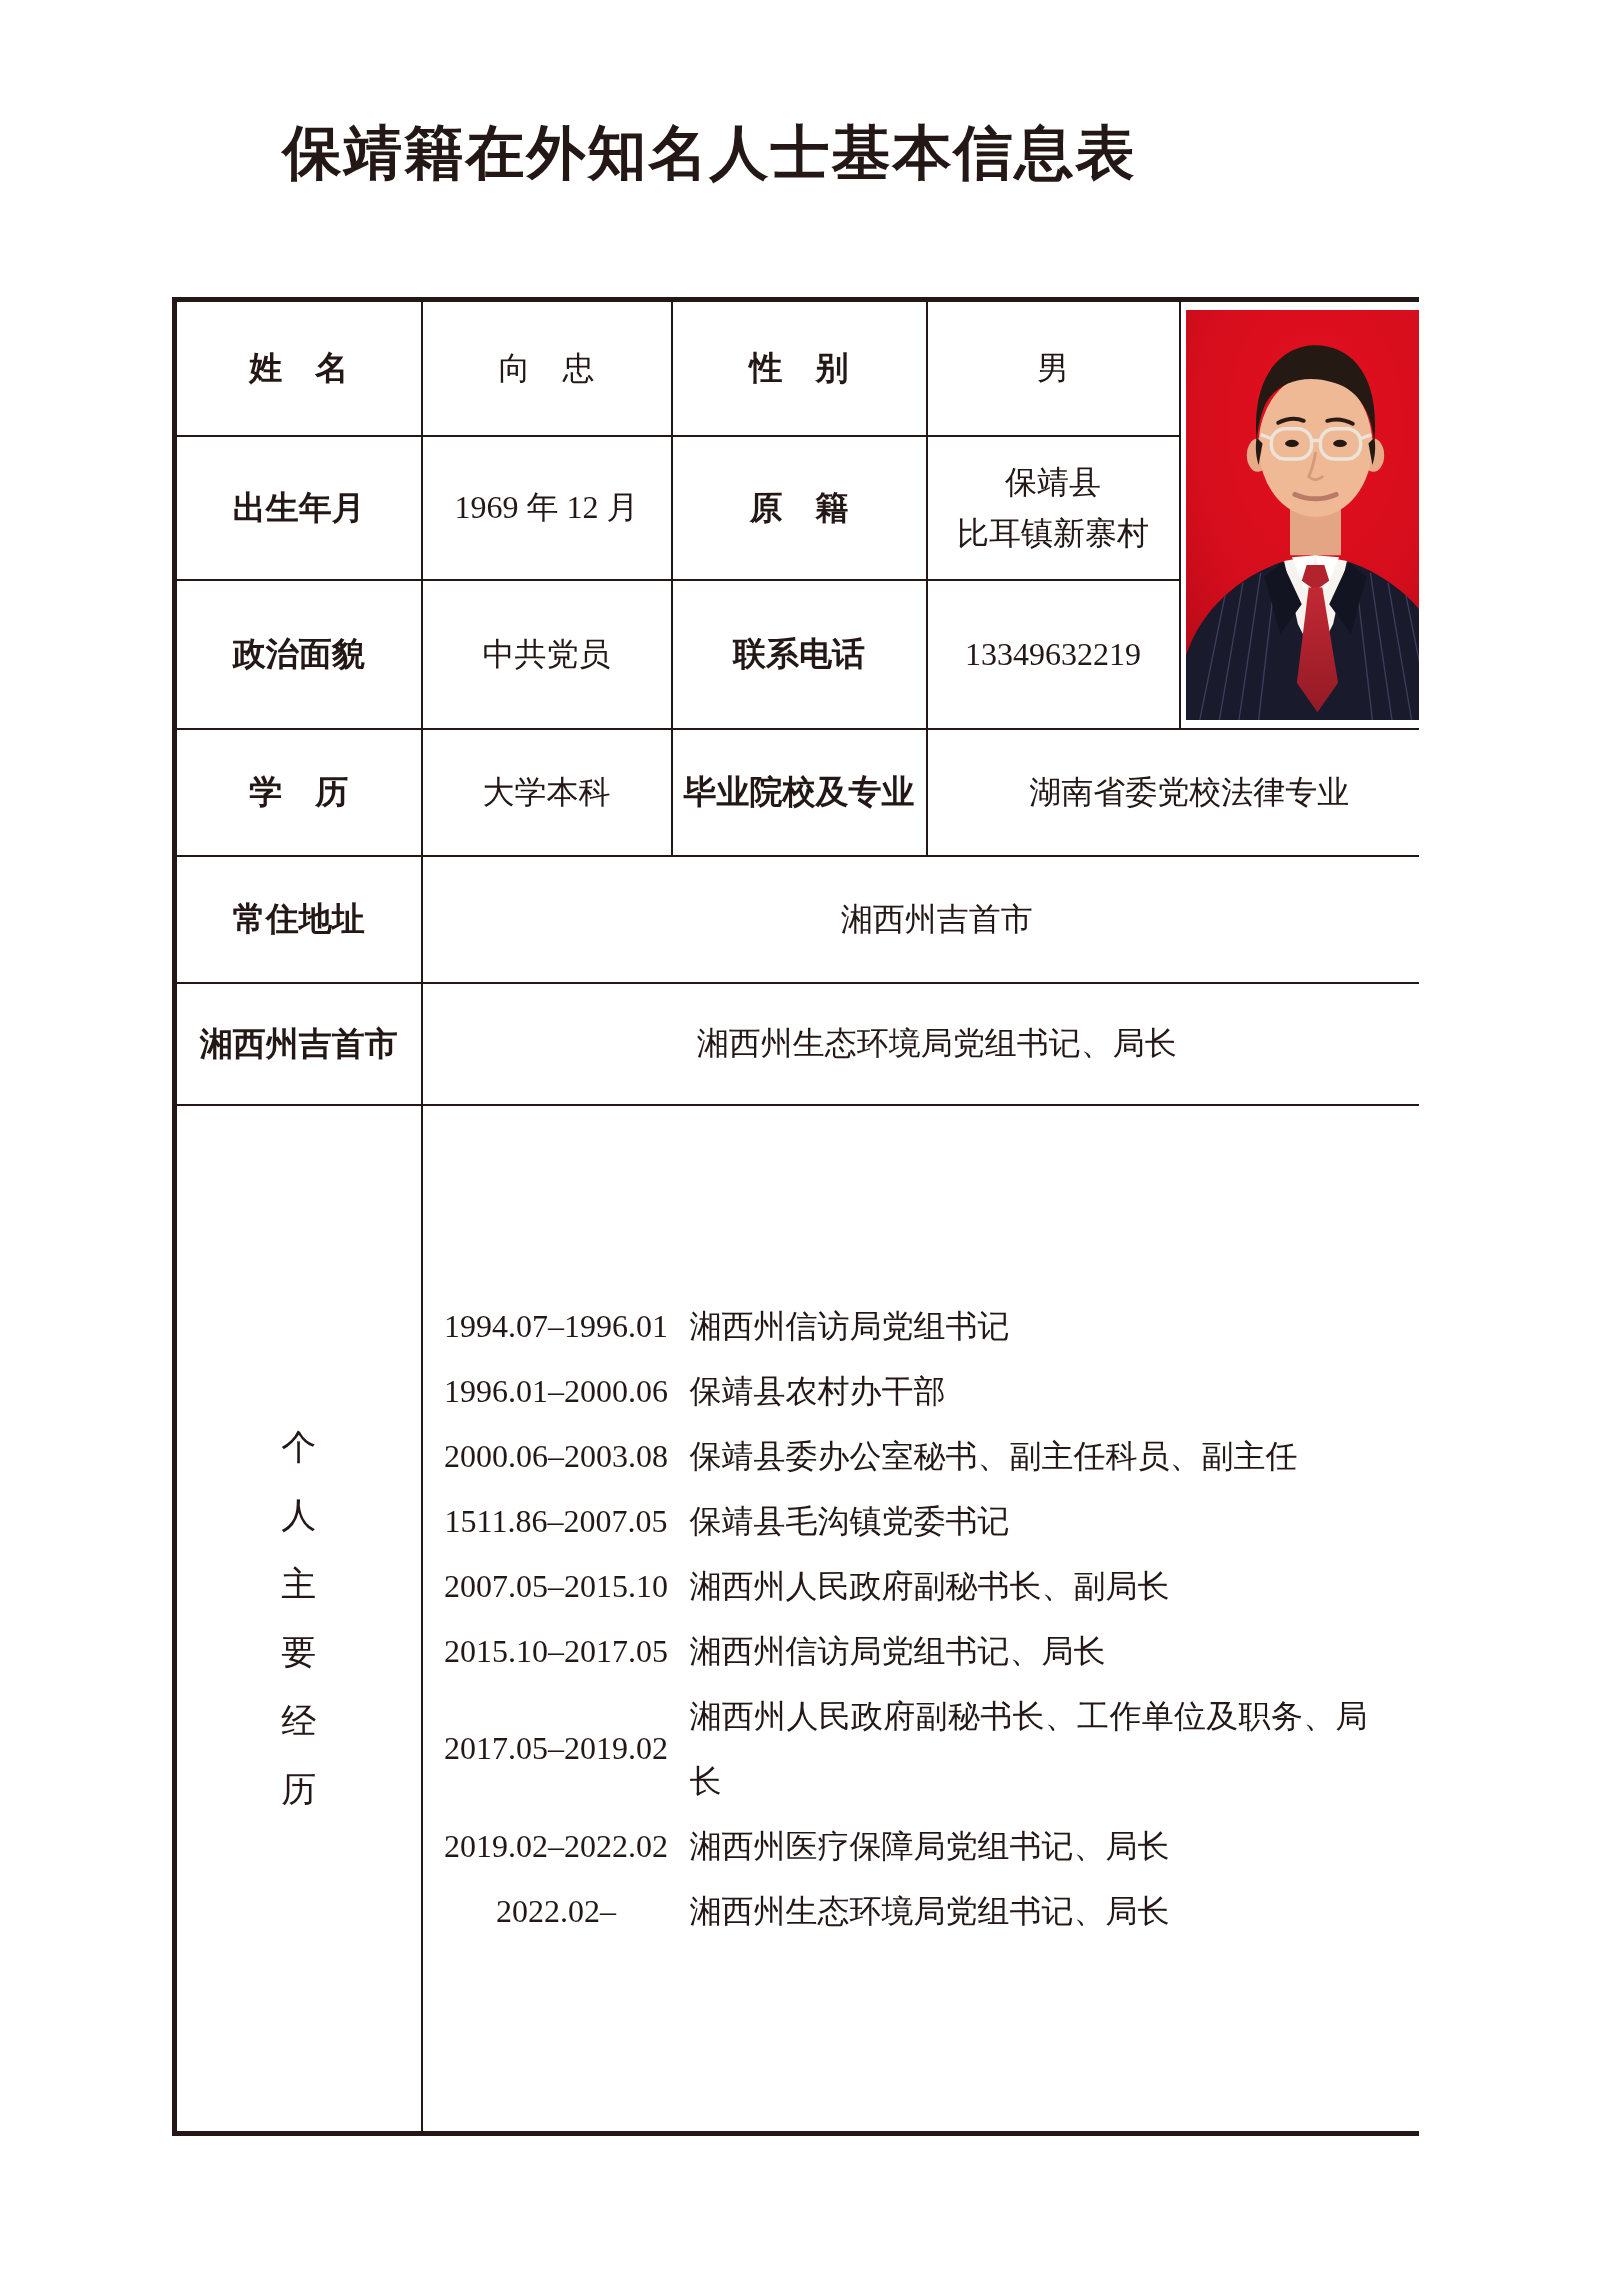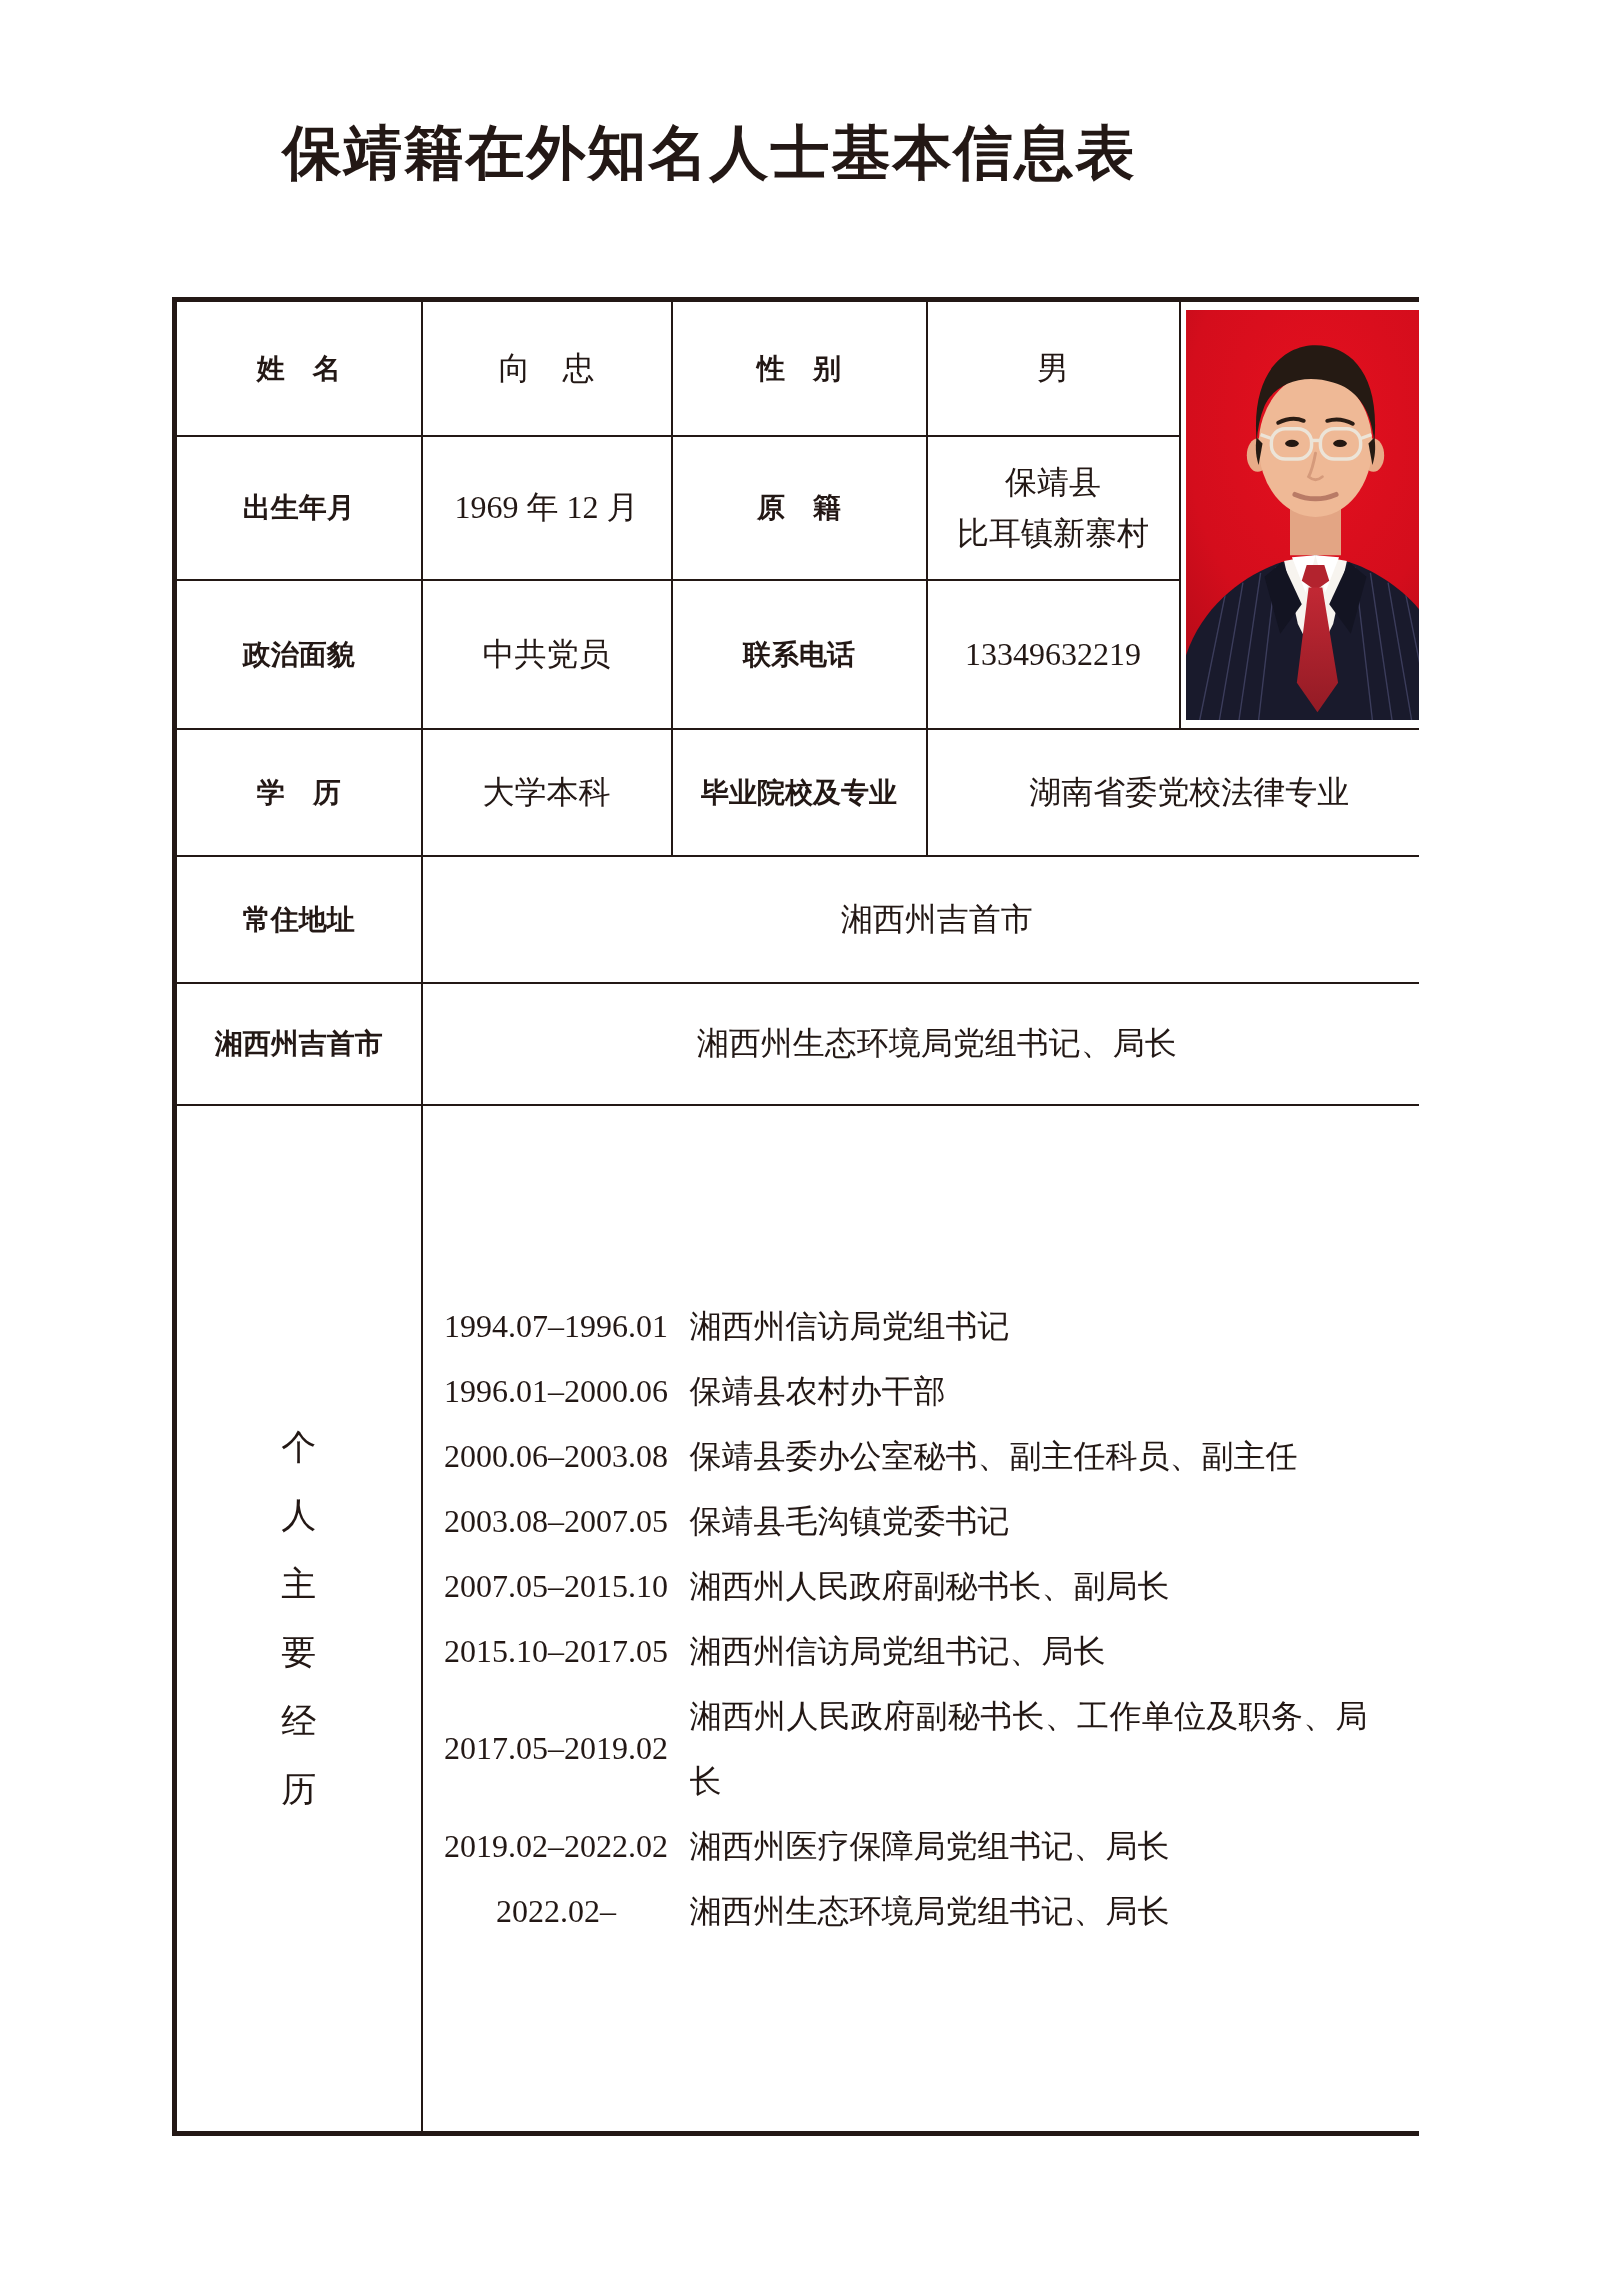--- a/index.html
+++ b/index.html
@@ -36,21 +36,21 @@
   tr.r2 td{height:142px;}
   tr.r3 td{height:147px;}
   tr.r4 td{height:125px;}
   tr.r5 td{height:125px;}
   tr.r6 td{height:120px;}
   tr.r7 td{height:1025px;}
 
   td.label{
     font-family:"Liberation Sans","DejaVu Sans",sans-serif;
     font-weight:bold;
-    font-size:28px;
+    font-size:33px;
   }
   td.value{
     font-size:32px;
     font-family:"Liberation Serif","DejaVu Serif",serif;
   }
   .two-line{line-height:51px;}
 
   
   td.photo-cell{vertical-align:middle;}
   .photo{
@@ -233,21 +233,21 @@
         </div>
         <div class="exp-row">
           <span class="exp-period">1996.01–2000.06</span>
           <span class="exp-desc">保靖县农村办干部</span>
         </div>
         <div class="exp-row">
           <span class="exp-period">2000.06–2003.08</span>
           <span class="exp-desc">保靖县委办公室秘书、副主任科员、副主任</span>
         </div>
         <div class="exp-row">
-          <span class="exp-period">2003.08–2007.05</span>
+          <span class="exp-period">1511.86–2007.05</span>
           <span class="exp-desc">保靖县毛沟镇党委书记</span>
         </div>
         <div class="exp-row">
           <span class="exp-period">2007.05–2015.10</span>
           <span class="exp-desc">湘西州人民政府副秘书长、副局长</span>
         </div>
         <div class="exp-row">
           <span class="exp-period">2015.10–2017.05</span>
           <span class="exp-desc">湘西州信访局党组书记、局长</span>
         </div>

